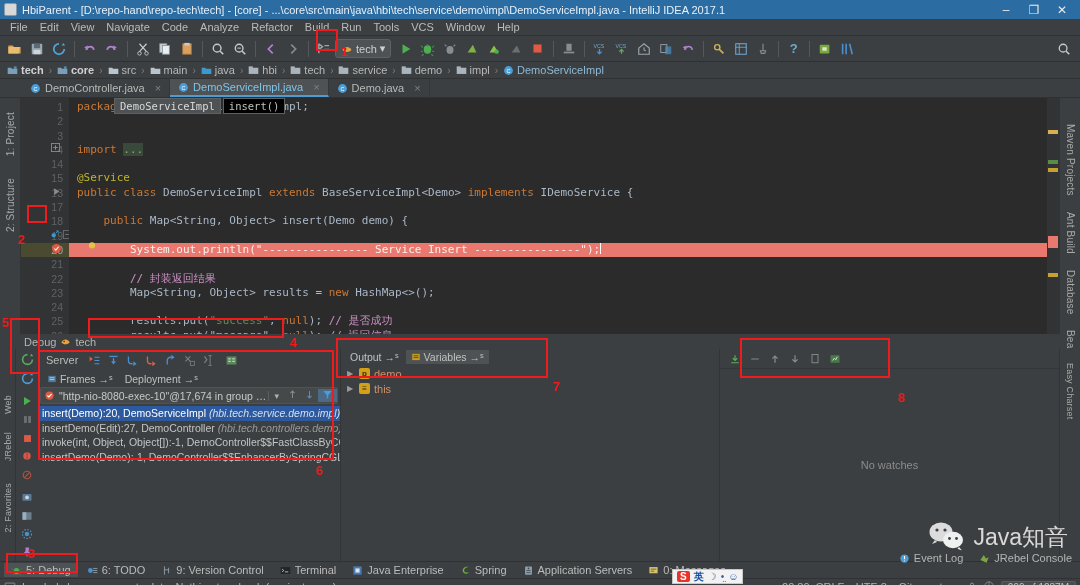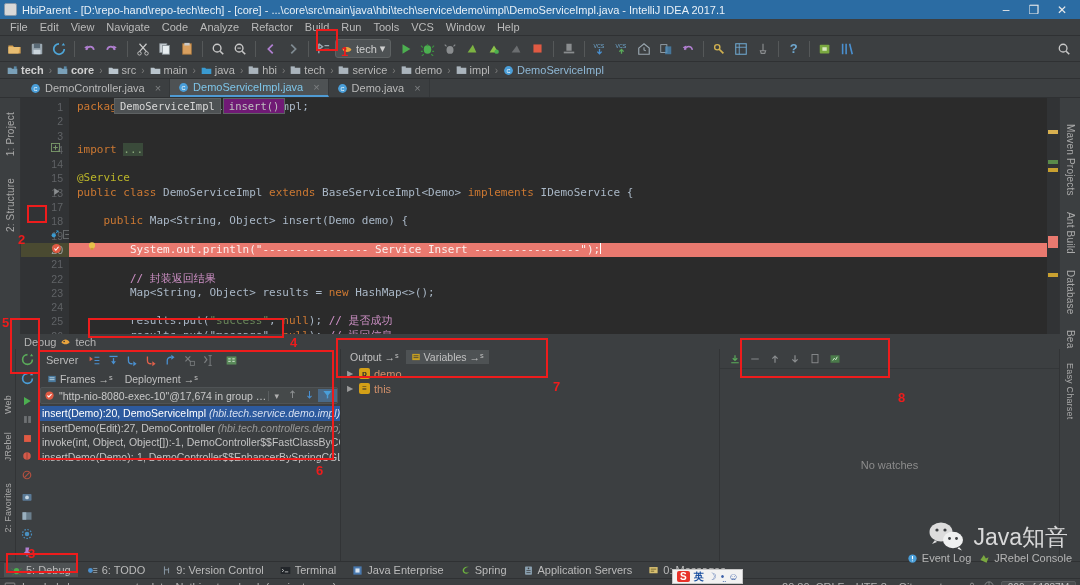--- a/index.html
+++ b/index.html
@@ -583,21 +583,21 @@
         <div style="position: absolute; left: 42px; top: 131px;"><svg width="9" height="9" viewBox="0 0 10 10">
             <rect x="0.5" y="0.5" width="9" height="9" fill="none" stroke="#6a6d6f"></rect>
             <path d="M2.5 5h5" stroke="#6a6d6f" stroke-width="1.1"></path>
           </svg></div>
       </div>
     <div id="code">
 
       <div style="position:absolute;top:0;left:45px;display:flex;gap:2px;z-index:5;">
         <span style="background:#4e5254;color:#d8d8d8;padding:1px 5px;font-size:10.5px;
               font-family:'DejaVu Sans Mono',monospace;border:1px solid #5e6263;">DemoServiceImpl</span>
-        <span style="background:#701a75;color:#c0c0c0;padding:1px 5px;font-size:10.5px;
+        <span style="background:#000000;color:#c0c0c0;padding:1px 5px;font-size:10.5px;
               font-family:'DejaVu Sans Mono',monospace;border:1px solid #5e6263;">insert()</span>
       </div>
     <div class="cl"><span style="color: rgb(204, 120, 50);">package </span><span style="color: rgb(169, 183, 198);">hbi.tech.service.demo.impl;</span></div>
         <div class="cl"></div>
         <div class="cl"></div>
         <div class="cl"><span style="color: rgb(204, 120, 50);">import </span><span style="color: rgb(138, 168, 122); background: rgb(58, 74, 58);">...</span></div>
         <div class="cl"></div>
         <div class="cl"><span style="color: rgb(187, 181, 41);">@Service</span></div>
         <div class="cl"><span style="color: rgb(204, 120, 50);">public class </span><span style="color: rgb(169, 183, 198);">DemoServiceImpl </span><span style="color: rgb(204, 120, 50);">extends </span><span style="color: rgb(169, 183, 198);">BaseServiceImpl&lt;Demo&gt; </span><span style="color: rgb(204, 120, 50);">implements </span><span style="color: rgb(169, 183, 198);">IDemoService {</span></div>
         <div class="cl"></div>
@@ -986,21 +986,21 @@
   </span>
   <span>
     <svg width="12" height="12" viewBox="0 0 16 16">
         <circle cx="8" cy="8" r="5.5" fill="none" stroke="#8a8d8f" stroke-width="1.2"></circle>
         <path d="M8 2.5v11M2.5 8h11" stroke="#8a8d8f" stroke-width="1"></path>
       </svg>
   </span>
   <span id="mem">290 of 1237M</span>
 </div>
 
-<div style="position:absolute;right:8px;bottom:19px;height:16px;display:flex;align-items:center;gap:8px;font-size:11px;color:#b5b5b5;">
+<div style="position:absolute;right:8px;bottom:19px;height:16px;display:flex;align-items:center;gap:16px;font-size:11px;color:#b5b5b5;">
   <span style="display:flex;align-items:center;gap:4px;">
     <svg width="11" height="11" viewBox="0 0 16 16">
         <circle cx="8" cy="8" r="6" fill="#4a9ed8"></circle>
         <path d="M8 4.5v4.5M8 11v1" stroke="#fff" stroke-width="1.6"></path>
       </svg>
     <span>Event Log</span>
   </span>
   <span style="display:flex;align-items:center;gap:4px;">
     <svg width="11" height="11" viewBox="0 0 16 16">
         <path d="M2 10l5-7 3 5 4-2-3 8z" fill="#7aa840"></path>

